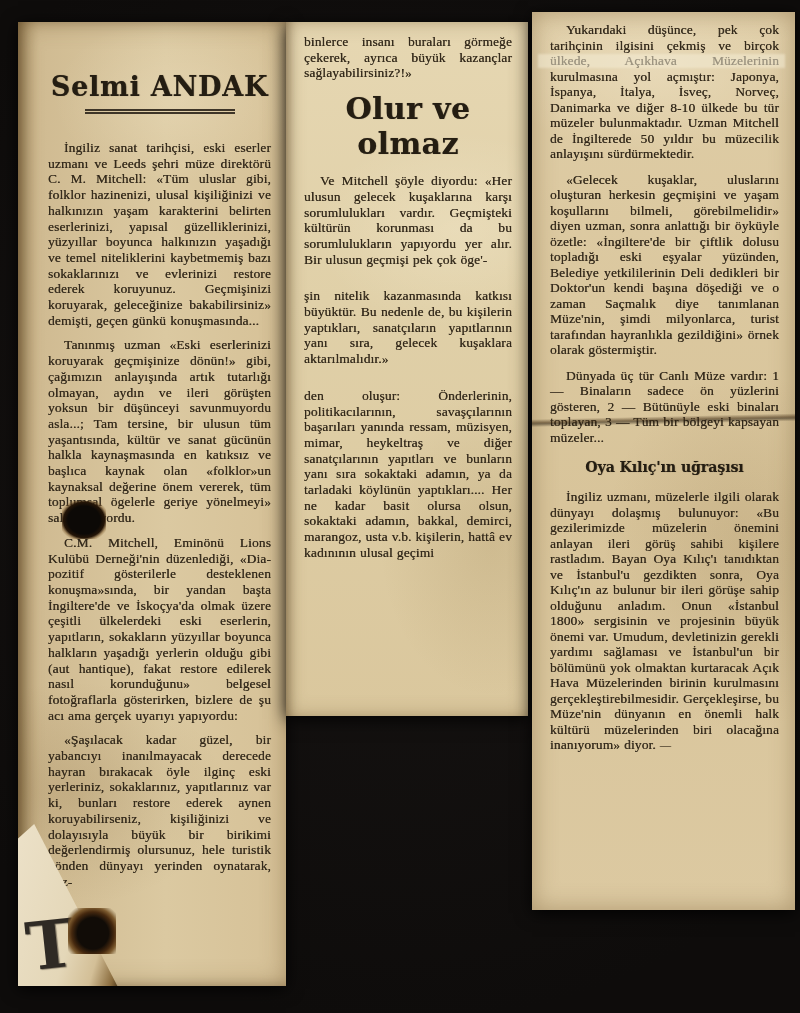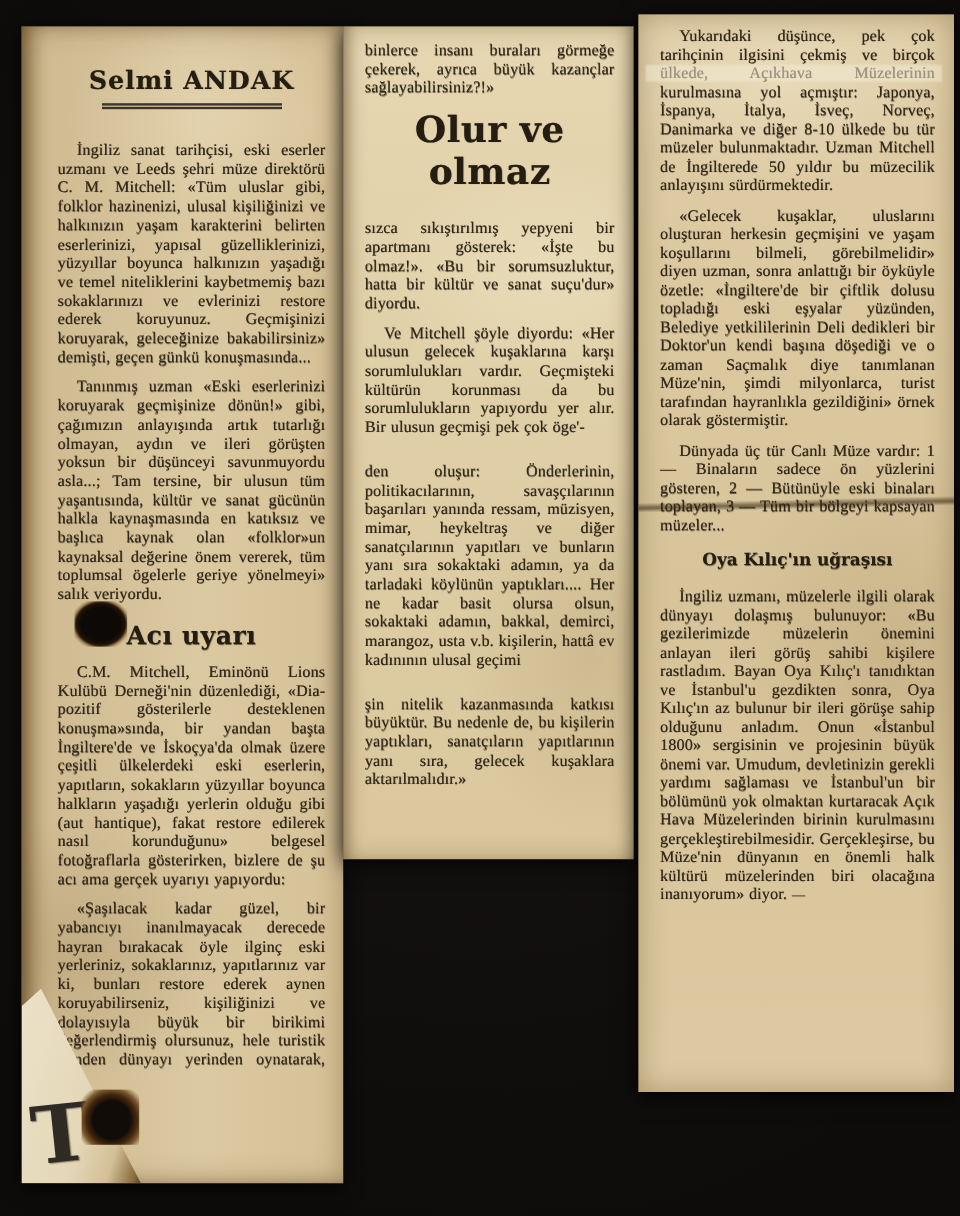--- a/index.html
+++ b/index.html
@@ -33,21 +33,21 @@
 
   p{margin:0 0 9px 0;font-size:13.4px;line-height:15.7px;text-align:justify;
       text-indent:16px;letter-spacing:.15px;word-spacing:.5px;
       text-shadow:.3px .3px .6px rgba(50,40,26,.75);}
   p.noindent{text-indent:0;}
   p.strip-gap{margin-top:21px;}
   .strip-right p{line-height:15.5px;margin-bottom:10px;}
 
   h1,h2{text-align:center;color:#241d12;font-family:"DejaVu Serif","Liberation Serif",serif;
       text-shadow:.4px .4px .7px rgba(40,30,16,.6);margin:0;}
-  h1.byline{font-size:21px;letter-spacing:.8px;margin-top:16px;}
+  h1.byline{font-size:27px;letter-spacing:.8px;margin-top:33px;}
   .byline-rule{width:150px;height:5px;margin:7px auto 26px auto;
       border-top:2px solid #3e3528;border-bottom:2px solid #3e3528;box-sizing:border-box;}
   h2.section{font-size:21px;margin:14px 0 10px 0;letter-spacing:.4px;}
   .strip-mid h2.section{font-size:30px;margin:10px 0 12px 0;}
   .strip-right h2.sub{font-size:14px;margin:14px 0 14px 0;}
 
   .fade-band{position:absolute;left:6px;top:42px;width:94%;height:14px;
       background:rgba(243,235,212,.55);filter:blur(1px);pointer-events:none;}
   .crease{position:absolute;left:-4px;top:404px;width:110%;height:8px;
       transform:rotate(-1.3deg);
@@ -72,32 +72,30 @@
 </head>
 <body>
 
 <div class="stage">
 
   <section class="strip strip-left">
     <h1 class="byline">Selmi ANDAK</h1>
     <div class="byline-rule"></div>
     <p>İngiliz sanat tarihçisi, eski eserler uzmanı ve Leeds şehri müze direktörü C. M. Mitchell: «Tüm uluslar gibi, folklor hazinenizi, ulusal kişiliğinizi ve halkınızın yaşam karakterini belirten eserlerinizi, yapısal güzelliklerinizi, yüzyıllar boyunca halkınızın yaşadığı ve temel niteliklerini kaybetmemiş bazı sokaklarınızı ve evlerinizi restore ederek koruyunuz. Geçmişinizi koruyarak, geleceğinize bakabilirsiniz» demişti, geçen günkü konuşmasında...</p>
     <p>Tanınmış uzman «Eski eserlerinizi koruyarak geçmişinize dönün!» gibi, çağımızın anlayışında artık tutarlığı olmayan, aydın ve ileri görüşten yoksun bir düşünceyi savunmuyordu asla...; Tam tersine, bir ulusun tüm yaşantısında, kültür ve sanat gücünün halkla kaynaşmasında en katıksız ve başlıca kaynak olan «folklor»un kaynaksal değerine önem vererek, tüm toplumsal ögelerle geriye yönelmeyi» salık veriyordu.</p>
-    <h2 class="section">Acı uyarı</h2>
     <p>C.M. Mitchell, Eminönü Lions Kulübü Derneği'nin düzenlediği, «Dia-pozitif gösterilerle desteklenen konuşma»sında, bir yandan başta İngiltere'de ve İskoçya'da olmak üzere çeşitli ülkelerdeki eski eserlerin, yapıtların, sokakların yüzyıllar boyunca halkların yaşadığı yerlerin olduğu gibi (aut hantique), fakat restore edilerek nasıl korunduğunu» belgesel fotoğraflarla gösterirken, bizlere de şu acı ama gerçek uyarıyı yapıyordu:</p>
     <p>«Şaşılacak kadar güzel, bir yabancıyı inanılmayacak derecede hayran bırakacak öyle ilginç eski yerleriniz, sokaklarınız, yapıtlarınız var ki, bunları restore ederek aynen koruyabilirseniz, kişiliğinizi ve dolayısıyla büyük bir birikimi değerlendirmiş olursunuz, hele turistik yönden dünyayı yerinden oynatarak, yüz-</p>
   </section>
 
   <section class="strip strip-mid">
     <p class="noindent">binlerce insanı buraları görmeğe çekerek, ayrıca büyük kazançlar sağlayabilirsiniz?!»</p>
     <h2 class="section">Olur ve olmaz</h2>
-    <p class="noindent strip-gap">sızca sıkıştırılmış yepyeni bir apartmanı gösterek: «İşte bu olmaz!». «Bu bir sorumsuzluktur, hatta bir kültür ve sanat suçu'dur» diyordu.</p>
     <p>Ve Mitchell şöyle diyordu: «Her ulusun gelecek kuşaklarına karşı sorumlulukları vardır. Geçmişteki kültürün korunması da bu sorumlulukların yapıyordu yer alır. Bir ulusun geçmişi pek çok öge'-</p>
+    <p class="noindent strip-gap">şin nitelik kazanmasında katkısı büyüktür. Bu nedenle de, bu kişilerin yaptıkları, sanatçıların yapıtlarının yanı sıra, gelecek kuşaklara aktarılmalıdır.»</p>
     <p class="noindent strip-gap">den oluşur: Önderlerinin, politikacılarının, savaşçılarının başarıları yanında ressam, müzisyen, mimar, heykeltraş ve diğer sanatçılarının yapıtları ve bunların yanı sıra sokaktaki adamın, ya da tarladaki köylünün yaptıkları.... Her ne kadar basit olursa olsun, sokaktaki adamın, bakkal, demirci, marangoz, usta v.b. kişilerin, hattâ ev kadınının ulusal geçimi</p>
-    <p class="noindent strip-gap">şin nitelik kazanmasında katkısı büyüktür. Bu nedenle de, bu kişilerin yaptıkları, sanatçıların yapıtlarının yanı sıra, gelecek kuşaklara aktarılmalıdır.»</p>
   </section>
 
   <section class="strip strip-right">
     <div class="fade-band"></div>
     <p>Yukarıdaki düşünce, pek çok tarihçinin ilgisini çekmiş ve birçok ülkede, Açıkhava Müzelerinin kurulmasına yol açmıştır: Japonya, İspanya, İtalya, İsveç, Norveç, Danimarka ve diğer 8-10 ülkede bu tür müzeler bulunmaktadır. Uzman Mitchell de İngilterede 50 yıldır bu müzecilik anlayışını sürdürmektedir.</p>
     <p>«Gelecek kuşaklar, uluslarını oluşturan herkesin geçmişini ve yaşam koşullarını bilmeli, görebilmelidir» diyen uzman, sonra anlattığı bir öyküyle özetle: «İngiltere'de bir çiftlik dolusu topladığı eski eşyalar yüzünden, Belediye yetkililerinin Deli dedikleri bir Doktor'un kendi başına döşediği ve o zaman Saçmalık diye tanımlanan Müze'nin, şimdi milyonlarca, turist tarafından hayranlıkla gezildiğini» örnek olarak göstermiştir.</p>
     <p>Dünyada üç tür Canlı Müze vardır: 1 — Binaların sadece ön yüzlerini gösteren, 2 — Bütünüyle eski binaları toplayan, 3 — Tüm bir bölgeyi kapsayan müzeler...</p>
     <h2 class="sub">Oya Kılıç'ın uğraşısı</h2>
     <p><span>İngiliz uzmanı, müzelerle ilgili olarak dünyayı dolaşmış bulunuyor: «Bu gezilerimizde müzelerin önemini anlayan ileri görüş sahibi kişilere rastladım. Bayan Oya Kılıç'ı tanıdıktan ve İstanbul'u gezdikten sonra, Oya Kılıç'ın az bulunur bir ileri görüşe sahip olduğunu anladım. Onun «İstanbul 1800» sergisinin ve projesinin büyük önemi var. Umudum, devletinizin gerekli yardımı sağlaması ve İstanbul'un bir bölümünü yok olmaktan kurtaracak Açık Hava Müzelerinden birinin kurulmasını gerçekleştirebilmesidir. Gerçekleşirse, bu Müze'nin dünyanın en önemli halk kültürü müzelerinden biri olacağına inanıyorum» diyor.</span> <span class="end-dash">—</span></p>
     <div class="crease"></div>

